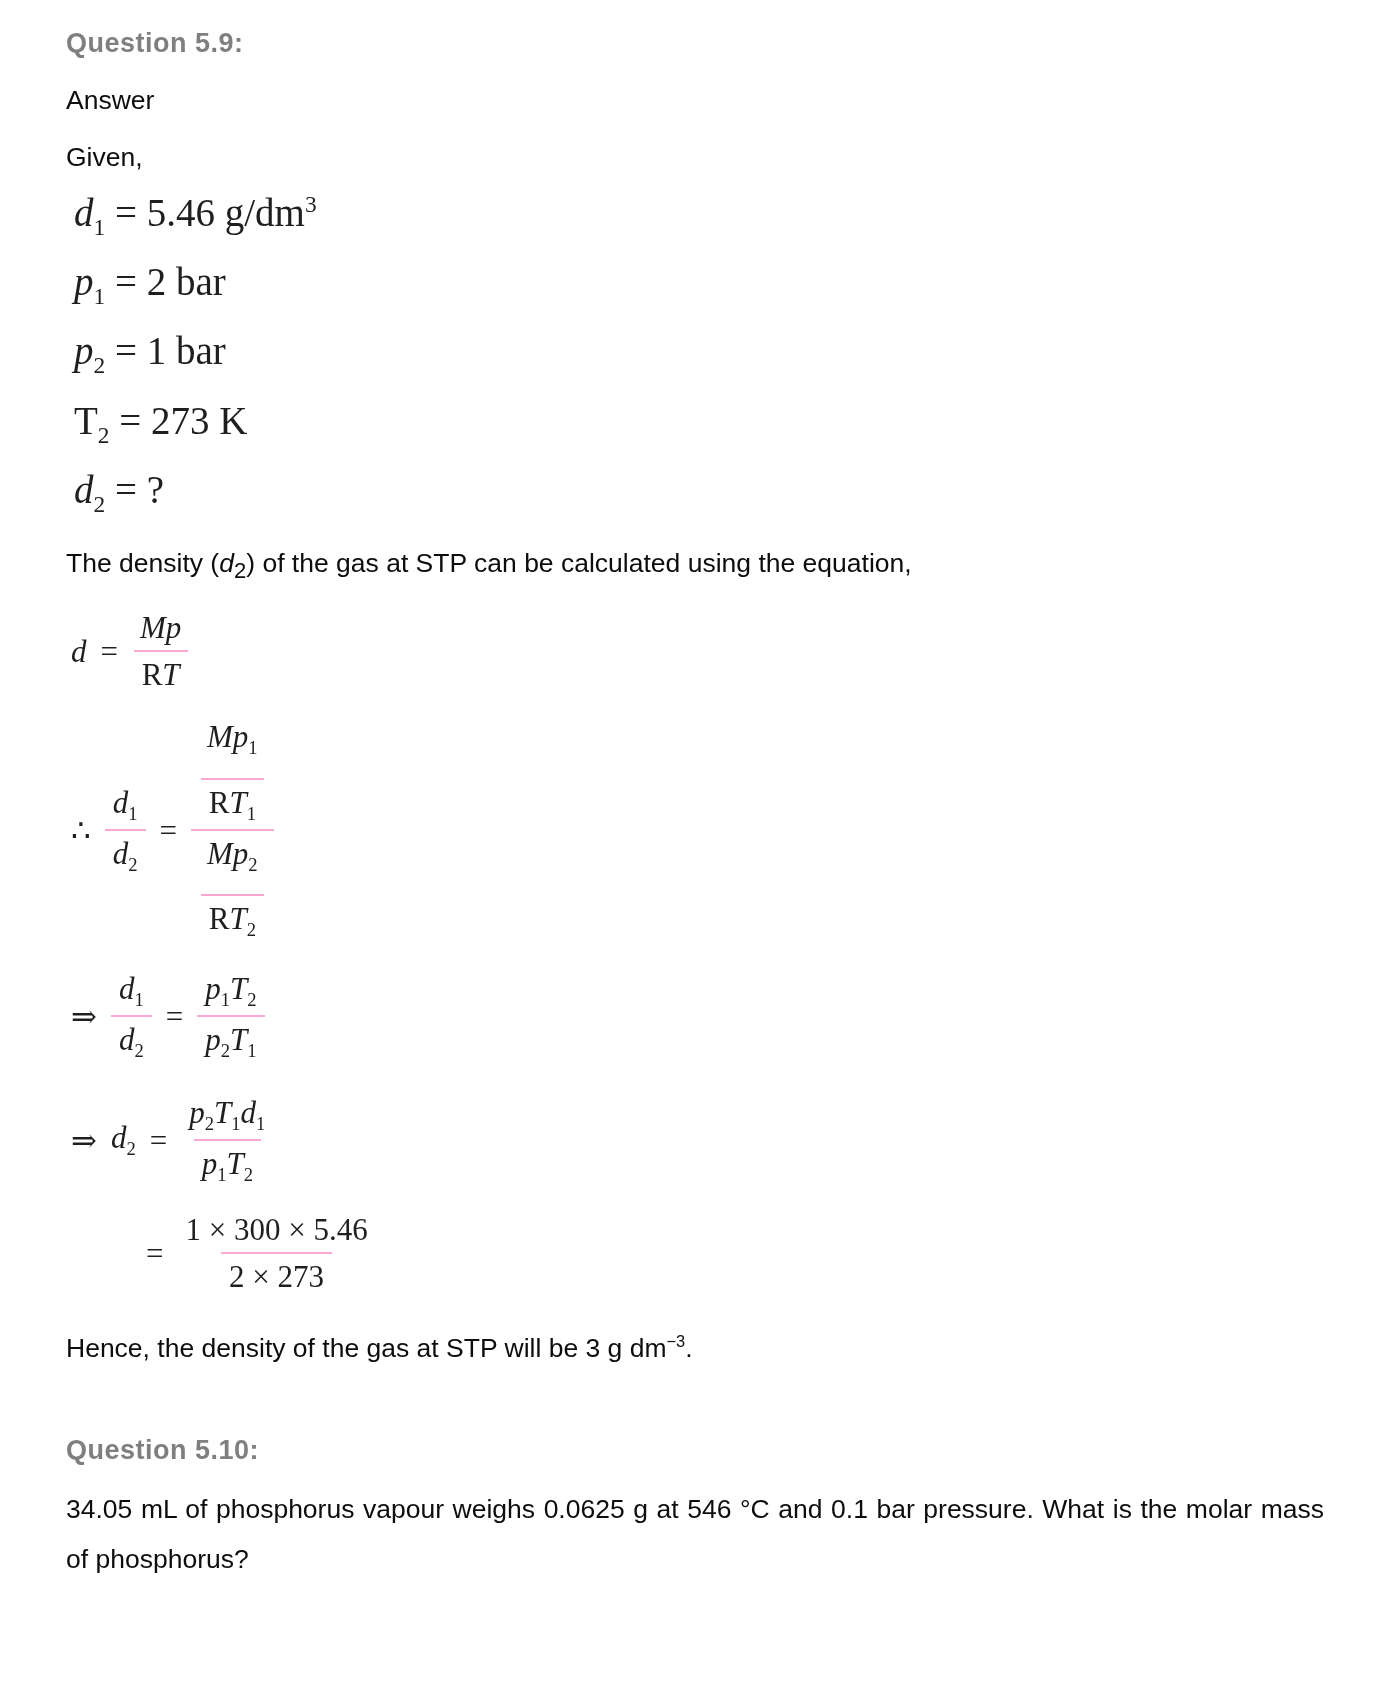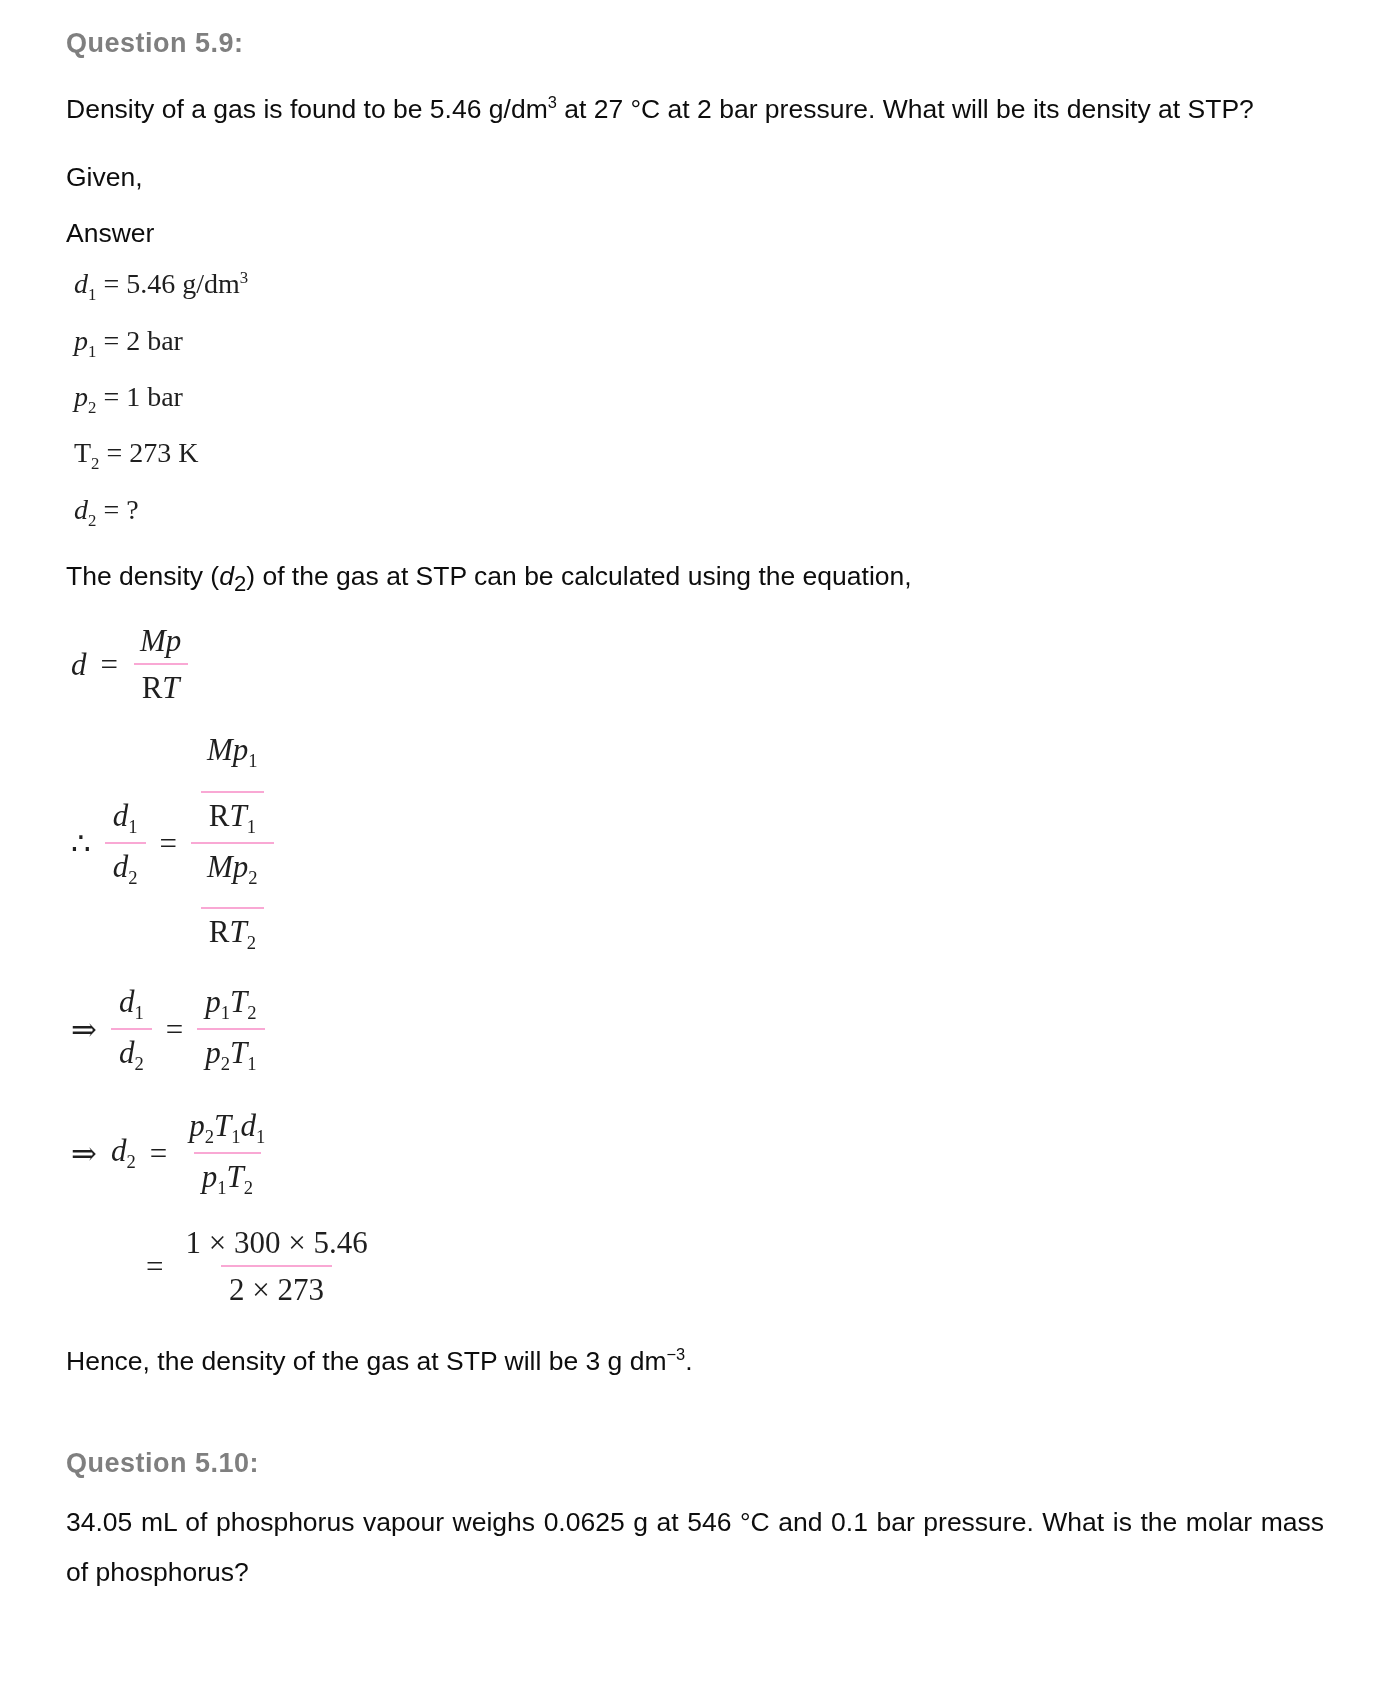--- a/index.html
+++ b/index.html
@@ -36,21 +36,21 @@
 
   
   .math {
     font-family:"Liberation Serif","DejaVu Serif",serif;
     color:#1f1f1f;
   }
   .it { font-style:italic; }
   .math sub { font-size:0.60em; }
   .math sup { font-size:0.60em; }
   .gline {
-    font-size:28px;
+    font-size:39px;
     line-height:1;
     margin:23px 0 0 8px;
   }
   .eq {
     display:flex;
     align-items:center;
     gap:14px;
     font-size:31px;
     margin-left:5px;
   }
@@ -60,25 +60,24 @@
   .fnum .frac .fnum, .fden .frac .fnum { padding-bottom:18px; }
   .op { line-height:1; }
 </style>
 </head>
 <body>
 
 <div class="page">
 
   <div class="qheading">Question 5.9:</div>
 
-  <div class="para"><span>Density of a gas is found to be 5.46 g/dm</span><sup>3</sup><span> at 27 °C at 2 bar pressure. What will be its density at STP?</span></div>
+
+  <div class="plain-line">Answer</div>
 
   <div class="plain-line">Given,</div>
-
-  <div class="plain-line">Answer</div>
 
   <div class="math" style="margin-top:8px;">
     <div class="gline"><span class="it">d</span><sub>1</sub><span> = 5.46 g/dm</span><sup>3</sup></div>
     <div class="gline"><span class="it">p</span><sub>1</sub><span> = 2 bar</span></div>
     <div class="gline"><span class="it">p</span><sub>2</sub><span> = 1 bar</span></div>
     <div class="gline"><span>T</span><sub>2</sub><span> = 273 K</span></div>
     <div class="gline"><span class="it">d</span><sub>2</sub><span> = ?</span></div>
   </div>
 
   <div class="plain-line" style="margin-top:34px;"><span>The density (</span><span class="it">d</span><sub>2</sub><span>) of the gas at STP can be calculated using the equation,</span></div>

